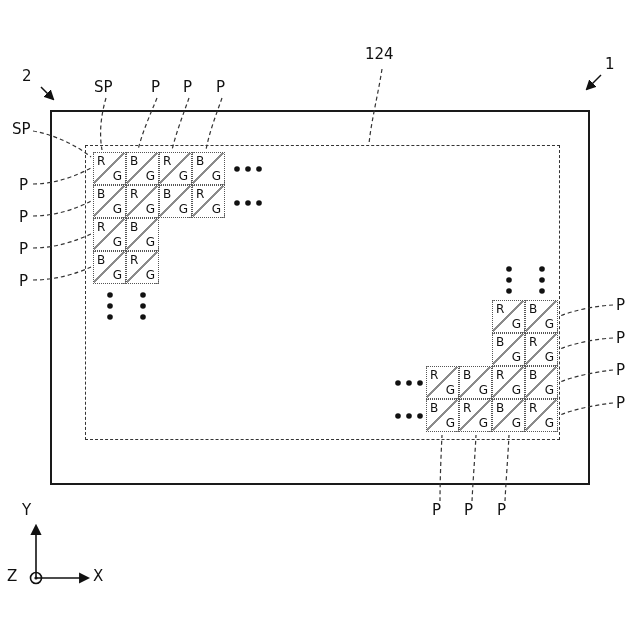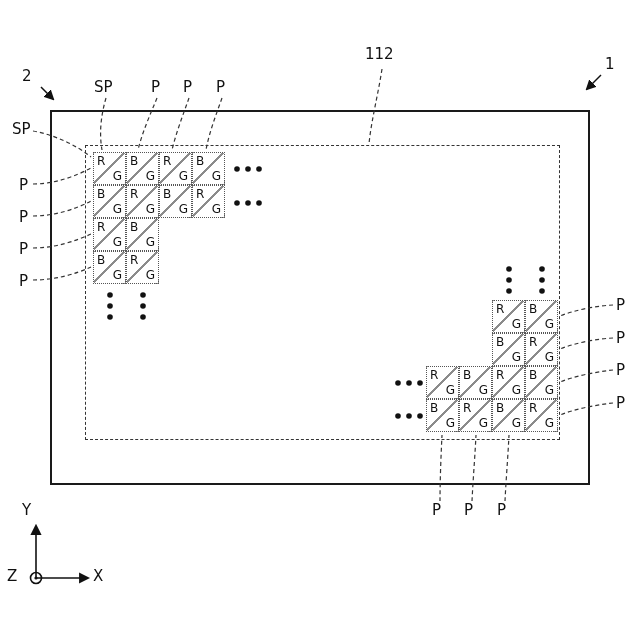--- a/index.html
+++ b/index.html
@@ -129,21 +129,21 @@
         <span class="cl g">G</span>
       </div>
       <div class="cell" style="left: 99px; top: 99px;">
         <span class="cl m">R</span>
         <span class="cl g">G</span>
       </div>
     </div>
 
   <div class="lbl" style="left:22px;top:69px;">2</div>
   <div class="lbl" style="left:605px;top:57px;">1</div>
-  <div class="lbl" style="left:365px;top:47px;">112</div>
+  <div class="lbl" style="left:365px;top:47px;">124</div>
 
   <div class="lbl" style="left:94px;top:80px;">SP</div>
   <div class="lbl" style="left:151px;top:80px;">P</div>
   <div class="lbl" style="left:183px;top:80px;">P</div>
   <div class="lbl" style="left:216px;top:80px;">P</div>
 
   <div class="lbl" style="left:12px;top:122px;">SP</div>
   <div class="lbl" style="left:19px;top:178px;">P</div>
   <div class="lbl" style="left:19px;top:210px;">P</div>
   <div class="lbl" style="left:19px;top:242px;">P</div>

